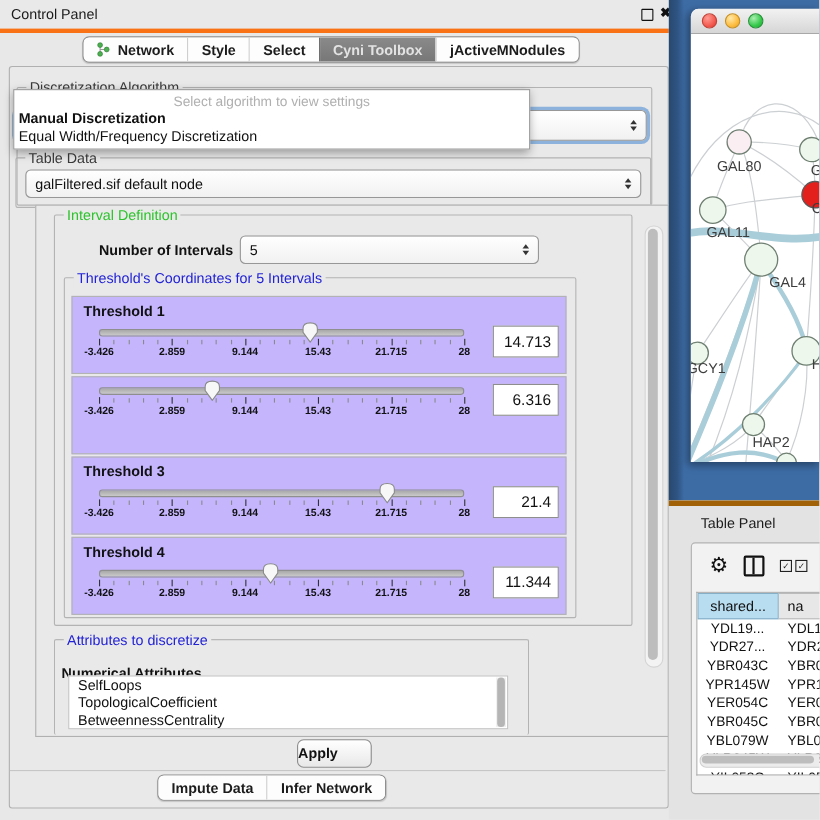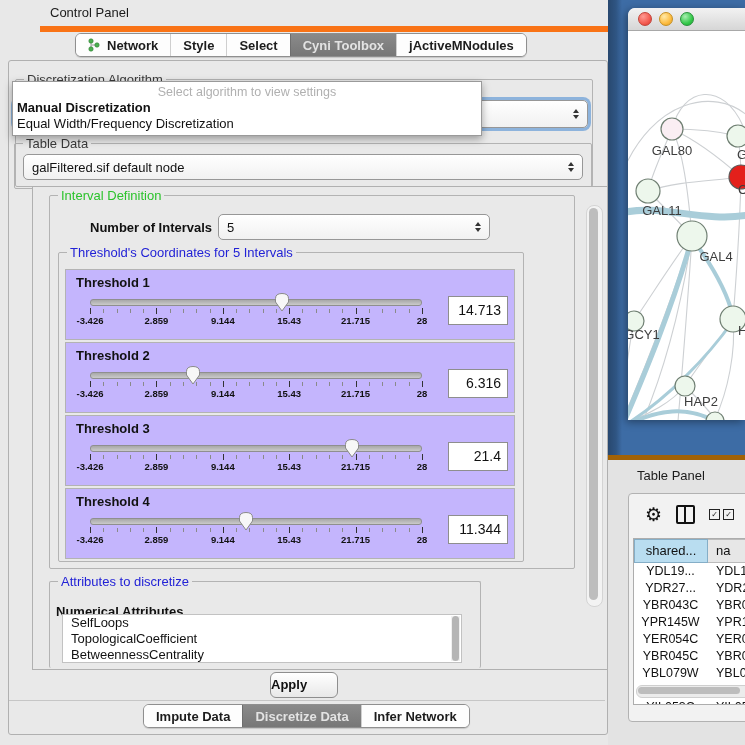--- a/index.html
+++ b/index.html
@@ -5,21 +5,21 @@
   html,body{margin:0;padding:0;}
   body{
     width:745px;height:745px;position:relative;overflow:hidden;
     font-family:"Liberation Sans", sans-serif;
     background:#e8e8e8;
     -webkit-font-smoothing:antialiased;
   }
   
   #control-panel{position:absolute;left:0;top:0;width:608px;height:745px;background:#e8e8e8;}
   .cp-titlebar{position:absolute;left:0;top:0;width:100%;height:26px;background:#e9e9e9;
-    border-bottom:6px solid #f97316;margin-left:40px;}
+    border-bottom:4px solid #f97316;}
   .cp-title{position:absolute;left:10px;top:5px;font-size:13px;color:#1b1b1b;}
   .cp-float{position:absolute;left:583px;top:8px;width:9px;height:9px;border:1.6px solid #111;border-radius:1px;cursor:pointer;}
   .cp-close{position:absolute;left:600px;top:4px;font-size:12px;font-weight:bold;color:#111;cursor:pointer;}
   
   .tabstrip{position:absolute;display:flex;border:1px solid #8f8f8f;border-radius:6px;overflow:hidden;
     background:#fdfdfd;height:22px;box-shadow:0 1px 1px rgba(0,0,0,.15);z-index:5;}
   #top-tabs{left:75px;top:33px;}
   #bottom-tabs{left:143px;top:704px;}
   .tab{display:flex;align-items:center;padding:0 12px;font-size:13px;font-weight:bold;color:#1c1c1c;
     background:#fdfdfd;border-left:1px solid #cfcfcf;cursor:pointer;white-space:nowrap;}
@@ -218,21 +218,20 @@
                     <span style="left:40%">9.144</span>
                     <span style="left:60%">15.43</span>
                     <span style="left:80%">21.715</span>
                     <span style="left:100%">28</span>
                   </div>
                 </div>
                 <div class="tvalue">14.713</div>
               </div>
             </div>
             <div class="tpanel" style="top: 89px;">
-              <div class="tp-title">Threshold 2</div>
               <div class="tp-row">
                 <div class="slider">
                   <div class="track"></div>
                   <span style="position:absolute;top:0;left:30.999809075287978%">
                     <svg class="thumbsvg" width="16" height="20" viewBox="0 0 16 20">
                       <path d="M8 19 L1.5 10 V6.5 Q1.5 1.5 8 1.5 Q14.5 1.5 14.5 6.5 V10 Z" fill="#f7f7f7" stroke="#8a8a8a"></path>
                     </svg>
                   </span>
                   <div class="ticks">
                     <span class="tick major" style="left:0%"></span>
@@ -406,21 +405,20 @@
           <circle cx="9" cy="7" r="2.2" fill="#4caf50" stroke="#2e7d32" stroke-width="0.6"></circle>
           <circle cx="3" cy="11" r="2.2" fill="#4caf50" stroke="#2e7d32" stroke-width="0.6"></circle>
         </svg>Network</span>
       <span class="tab">Style</span>
       <span class="tab">Select</span>
       <span class="tab selected">Cyni Toolbox</span>
       <span class="tab">jActiveMNodules</span>
     </div>
   <div class="tabstrip" id="bottom-tabs">
       <span class="tab">Impute Data</span>
-      <span class="tab selected">Discretize Data</span>
       <span class="tab">Infer Network</span>
     </div>
 </div>
 
 <div id="desktop"></div>
 
 <div id="net-window">
   <div class="nw-titlebar">
     <span class="light red"></span>
     <span class="light yellow"></span>

